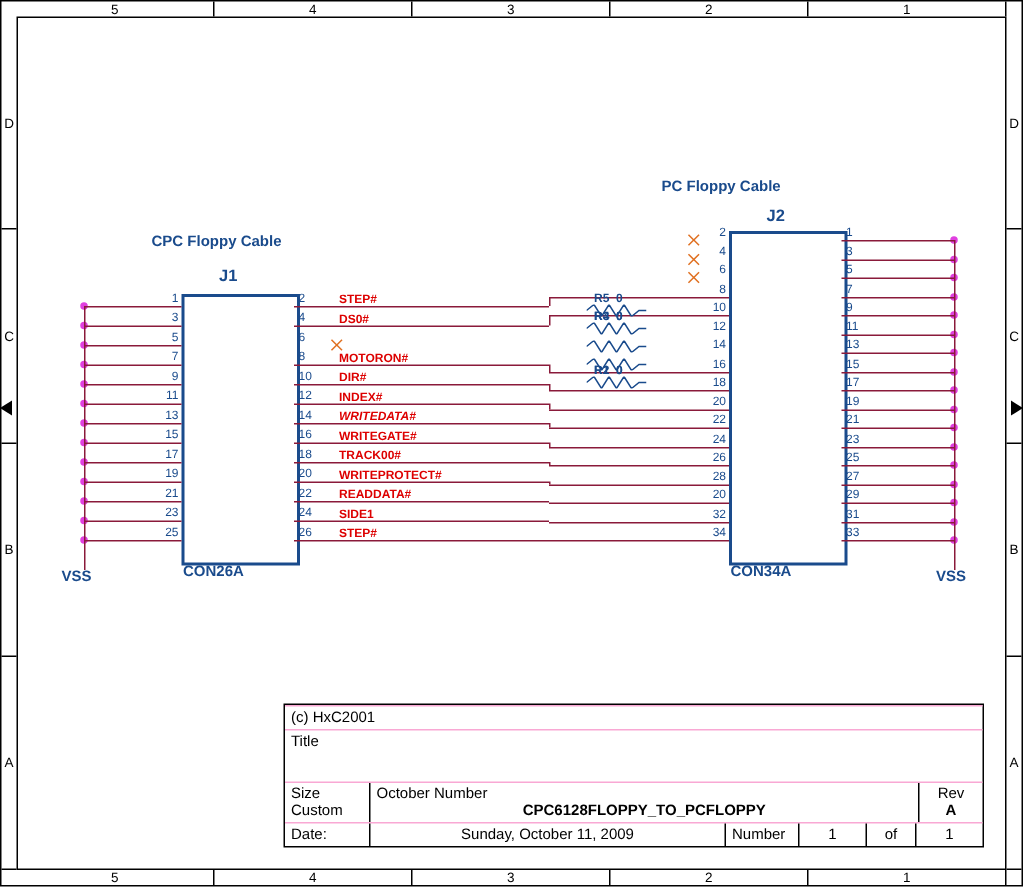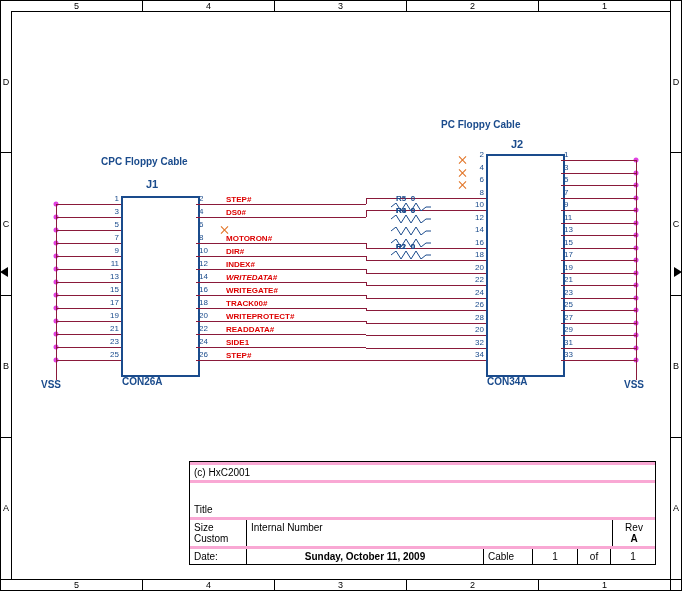--- a/index.html
+++ b/index.html
@@ -21,21 +21,21 @@
   .pnum { position: absolute; font-size: 8px; color: #1a4b8c; }
   .sig { position: absolute; font-size: 8px; color: #d00; font-weight: bold; }
   .wire { position: absolute; height: 1px; background: #8a1a3a; }
   .wireV { position: absolute; width: 1px; background: #8a1a3a; }
   .junc { position: absolute; width: 5px; height: 5px; border-radius: 50%; background: #e040e0; transform: translate(-50%,-50%); }
   .nc { position: absolute; width: 10px; height: 10px; transform: translate(-50%,-50%); }
   .nc::before, .nc::after { content:''; position:absolute; left:50%; top:0; width:1px; height:100%; background:#e07020; transform-origin:center; }
   .nc::before { transform: rotate(45deg);} .nc::after { transform: rotate(-45deg);}
   .res { position: absolute; font-size: 8px; color: #1a4b8c; font-weight: bold; white-space: nowrap; }
   .titleblk { position: absolute; right: 0; bottom: 0; width: 465px; border: 1px solid #000; font-size: 10px; background:#fff; }
-  .titleblk .row { border-top: 3px solid #f9a8d4; display: flex; }
+  .titleblk .row { border-top: 1px solid #f9a8d4; display: flex; }
   .titleblk .cell { border-left: 1px solid #000; padding: 2px 4px; }
   .titleblk .cell:first-child { border-left: none; }
   .arrow { position:absolute; width:0; height:0; border-top:5px solid transparent; border-bottom:5px solid transparent; }
   .arrow.l { border-right:8px solid #000; }
   .arrow.r { border-left:8px solid #000; }
 </style>
 </head>
 <body>
 
 <div class="frame">
@@ -291,41 +291,42 @@
           <svg width="40" height="8" style="position:absolute;left:365px;top:225px;">
             <polyline points="0,4 5,0 10,8 15,0 20,8 25,0 30,8 35,4 40,4" fill="none" stroke="#1a4b8c" stroke-width="1"></polyline>
           </svg>
         </div>
       </div>
 
     <div class="titleblk">
       <div class="row">
           <div class="cell" style="flex:1">(c) HxC2001</div>
         </div>
-      <div class="row" style="height:34px;align-items:flex-end;">
+      <div class="row" style="height:34px;">
         <div class="cell" style="flex:1;">
           <div>Title</div>
         </div>
       </div>
       <div class="row">
         <div class="cell" style="width:48px;">
           <div>Size</div>
           <div>Custom</div>
         </div>
         <div class="cell" style="flex:1;">
-          <div>Internal Number</div>
+          <div>October Number</div>
+          <div style="text-align:center;font-weight:bold;">CPC6128FLOPPY_TO_PCFLOPPY</div>
         </div>
         <div class="cell" style="width:34px;text-align:center;">
           <div>Rev</div>
           <div style="font-weight:bold;">A</div>
         </div>
       </div>
       <div class="row">
         <div class="cell" style="width:48px;">Date:</div>
-        <div class="cell" style="flex:1;text-align:center;font-weight:bold;">Sunday, October 11, 2009</div>
-        <div class="cell" style="width:40px;">Cable</div>
+        <div class="cell" style="flex:1;text-align:center;font-weight:normal;">Sunday, October 11, 2009</div>
+        <div class="cell" style="width:40px;">Number</div>
         <div class="cell" style="width:36px;text-align:center;">1</div>
         <div class="cell" style="width:24px;text-align:center;">of</div>
         <div class="cell" style="width:36px;text-align:center;">1</div>
       </div>
     </div>
   </div>
 </div>
 
 </body></html>

